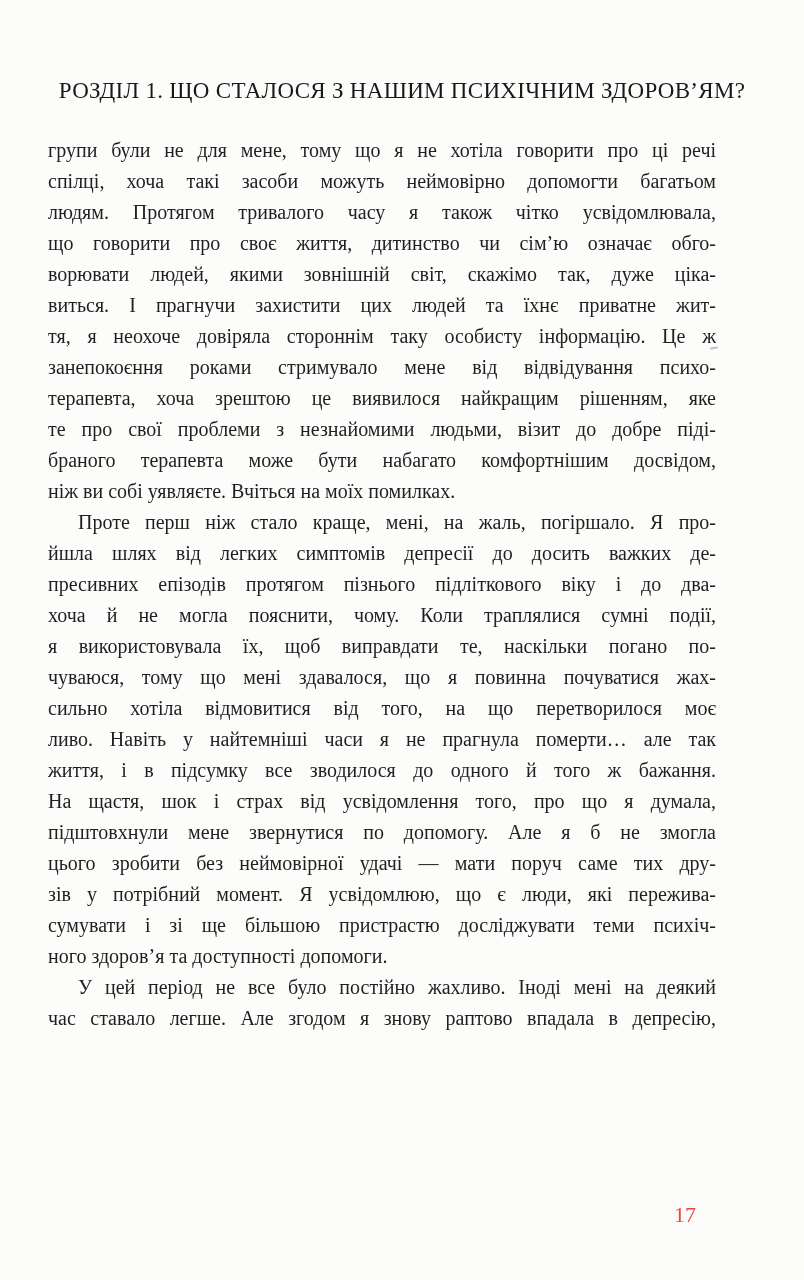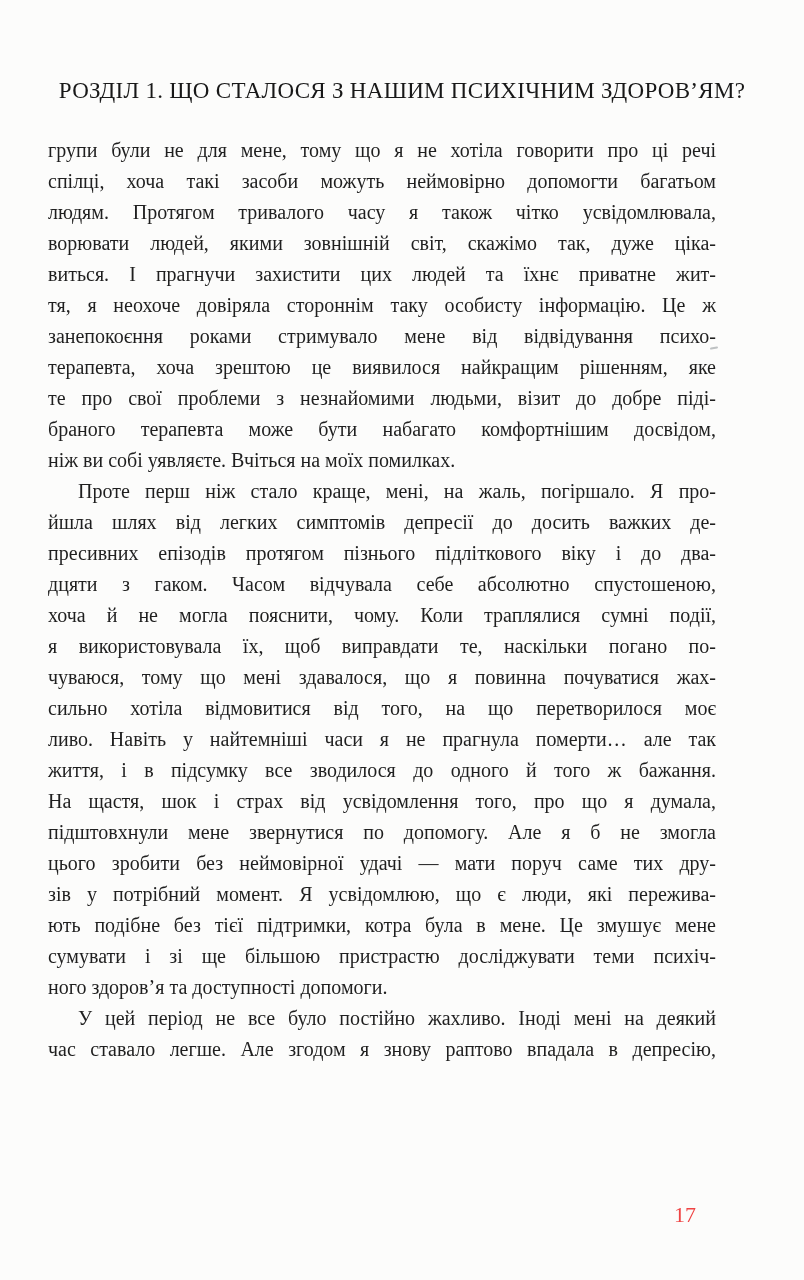--- a/index.html
+++ b/index.html
@@ -71,43 +71,42 @@
 </head>
 <body>
 
 <div class="page">
   <h1 class="chapter-header">РОЗДІЛ 1. ЩО СТАЛОСЯ З НАШИМ ПСИХІЧНИМ ЗДОРОВ’ЯМ?</h1>
 
   <div class="body-text">
       <div class="line">групи були не для мене, тому що я не хотіла говорити про ці речі</div>
       <div class="line">спілці, хоча такі засоби можуть неймовірно допомогти багатьом</div>
       <div class="line">людям. Протягом тривалого часу я також чітко усвідомлювала,</div>
+      <div class="line">що говорити про своє життя, дитинство чи сім’ю означає обго-</div>
       <div class="line">ворювати людей, якими зовнішній світ, скажімо так, дуже ціка-</div>
       <div class="line">виться. І прагнучи захистити цих людей та їхнє приватне жит-</div>
       <div class="line">тя, я неохоче довіряла стороннім таку особисту інформацію. Це ж</div>
       <div class="line">занепокоєння роками стримувало мене від відвідування психо-</div>
       <div class="line">терапевта, хоча зрештою це виявилося найкращим рішенням, яке</div>
       <div class="line">те про свої проблеми з незнайомими людьми, візит до добре піді-</div>
       <div class="line">браного терапевта може бути набагато комфортнішим досвідом,</div>
       <div class="line para-end">ніж ви собі уявляєте. Вчіться на моїх помилках.</div>
       <div class="line indent">Проте перш ніж стало краще, мені, на жаль, погіршало. Я про-</div>
       <div class="line">йшла шлях від легких симптомів депресії до досить важких де-</div>
       <div class="line">пресивних епізодів протягом пізнього підліткового віку і до два-</div>
-      <div class="line">дцяти з гаком. Часом відчувала себе абсолютно спустошеною,</div>
       <div class="line">хоча й не могла пояснити, чому. Коли траплялися сумні події,</div>
       <div class="line">я використовувала їх, щоб виправдати те, наскільки погано по-</div>
       <div class="line">чуваюся, тому що мені здавалося, що я повинна почуватися жах-</div>
       <div class="line">сильно хотіла відмовитися від того, на що перетворилося моє</div>
       <div class="line">ливо. Навіть у найтемніші часи я не прагнула померти… але так</div>
       <div class="line">життя, і в підсумку все зводилося до одного й того ж бажання.</div>
       <div class="line">На щастя, шок і страх від усвідомлення того, про що я думала,</div>
       <div class="line">підштовхнули мене звернутися по допомогу. Але я б не змогла</div>
       <div class="line">цього зробити без неймовірної удачі — мати поруч саме тих дру-</div>
       <div class="line">зів у потрібний момент. Я усвідомлюю, що є люди, які пережива-</div>
-      <div class="line">ють подібне без тієї підтримки, котра була в мене. Це змушує мене</div>
       <div class="line">сумувати і зі ще більшою пристрастю досліджувати теми психіч-</div>
       <div class="line para-end">ного здоров’я та доступності допомоги.</div>
       <div class="line indent">У цей період не все було постійно жахливо. Іноді мені на деякий</div>
       <div class="line">час ставало легше. Але згодом я знову раптово впадала в депресію,</div>
     </div>
 
   <div class="scan-artifact"></div>
 
   <div class="page-number">17</div>
 </div>

